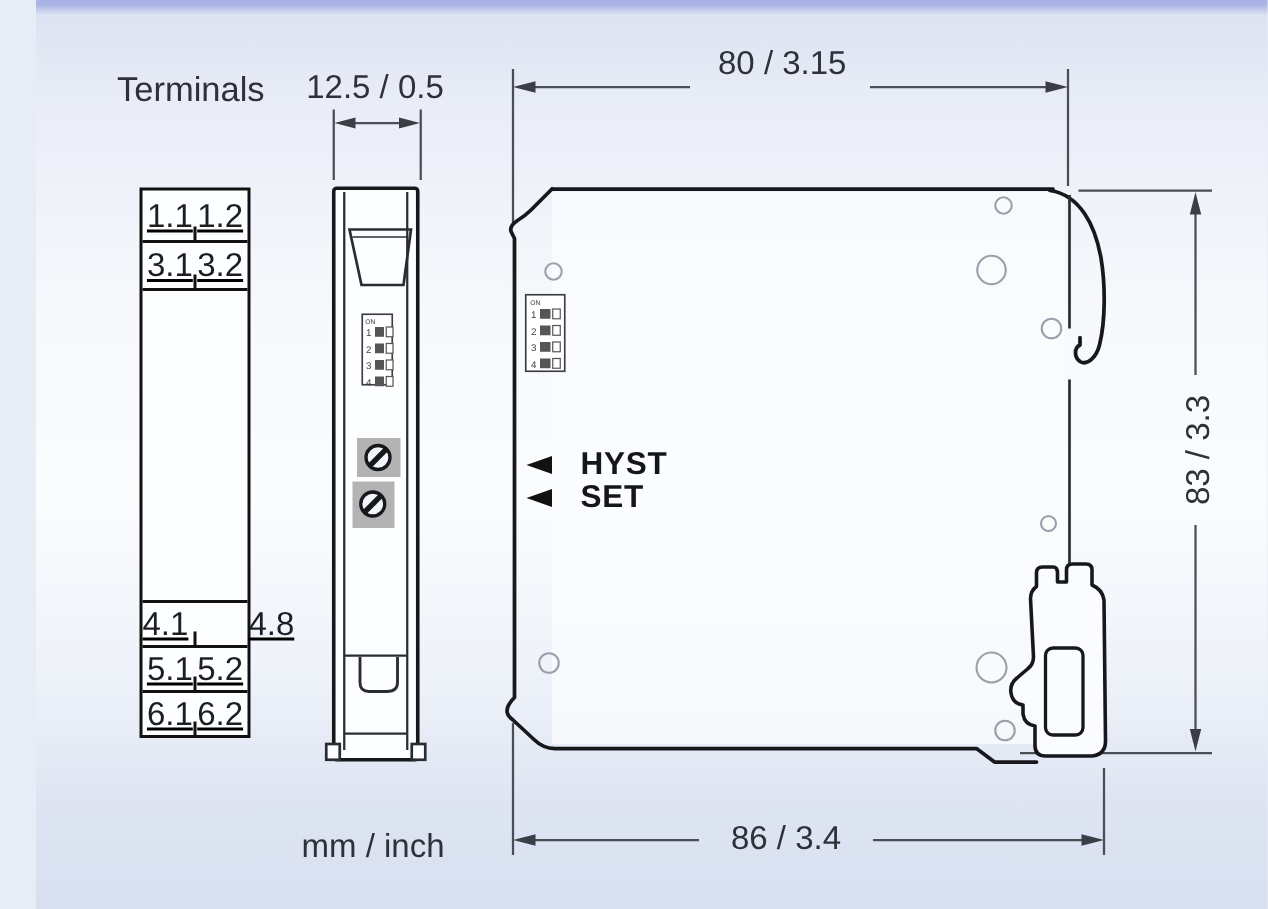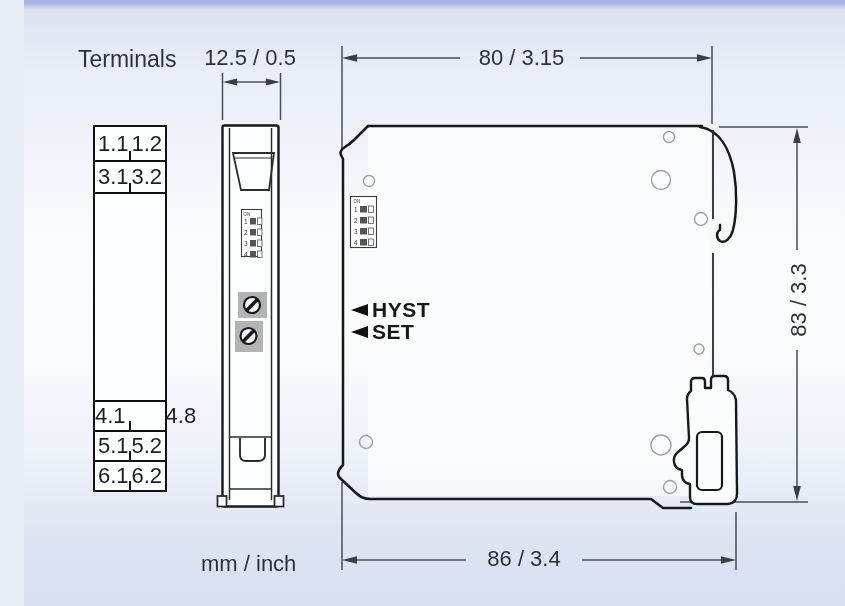--- a/index.html
+++ b/index.html
@@ -8,36 +8,36 @@
     font-family:"Liberation Sans", sans-serif;
     background:linear-gradient(180deg,#a9b3e5 0px,#a9b3e5 3px,#dce3f2 10px,
       #e9edf7 70px,#f6f8fc 200px,#fbfcfe 330px,#eef2f9 450px,#dde4f2 540px,#d8e0f0 606px);
     margin-left:24px;
   }
   .stage svg{position:absolute;left:0;top:0;}
   .txt{position:absolute;color:#2e3138;font-size:22px;white-space:nowrap;}
   .center{text-align:center;}
   .title{left:54px;top:46px;font-size:23px;}
   .dim125{left:176px;top:45px;width:100px;}
-  .dim80{left:430px;top:45px;width:135px;}
+  .dim80{left:430px;top:29px;width:135px;}
   .dim86{left:430px;top:546px;width:140px;}
   .dim83{left:718px;top:289px;width:110px;height:22px;transform:rotate(-90deg);}
   .mmInch{left:177px;top:551px;}
-  .marker{position:absolute;display:flex;align-items:center;gap:4px;height:24px;}
+  .marker{position:absolute;display:flex;align-items:center;gap:19px;height:24px;}
   .marker .tri{width:0;height:0;border-top:6px solid transparent;
     border-bottom:6px solid transparent;border-right:17px solid #111;}
   .marker .mlabel{font-size:21px;font-weight:bold;color:#15161a;letter-spacing:.5px;}
   .hyst{left:327px;top:298px;}
   .set{left:327px;top:320px;}
   
   .tblock{position:absolute;left:69px;top:125px;width:74px;height:367px;
     border:2px solid #111;background:#fdfeff;box-sizing:border-box;
     display:flex;flex-direction:column;}
   .trow{position:relative;display:flex;align-items:center;justify-content:space-evenly;
-    border-bottom:2px solid #111;box-sizing:border-box;}
+    border-bottom:2px solid #111;box-sizing:border-box;text-decoration:underline;}
   .trow.last{border-bottom:none;}
   .trow.r4{border-top:0;gap:40px;}
   .tcell{font-size:22px;color:#1c1e22;}
   .tfill{flex:1;border-bottom:2px solid #111;}
   .tick{position:absolute;left:50%;bottom:0;width:2px;height:9px;background:#111;margin-left:-1px;}
 </style>
 </head>
 <body>
 
 <div class="stage">

